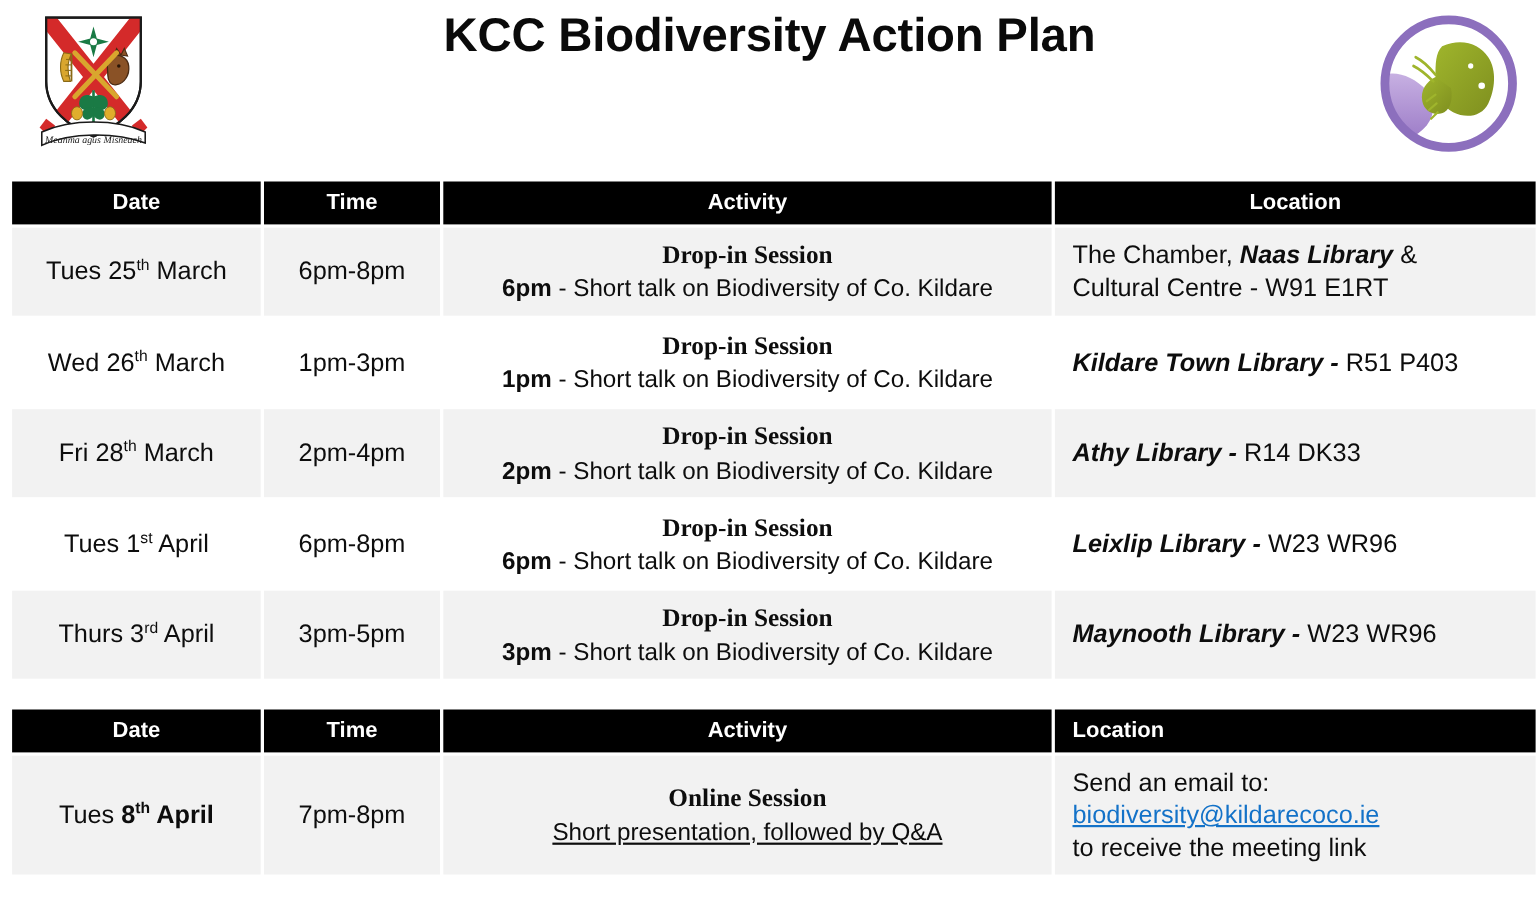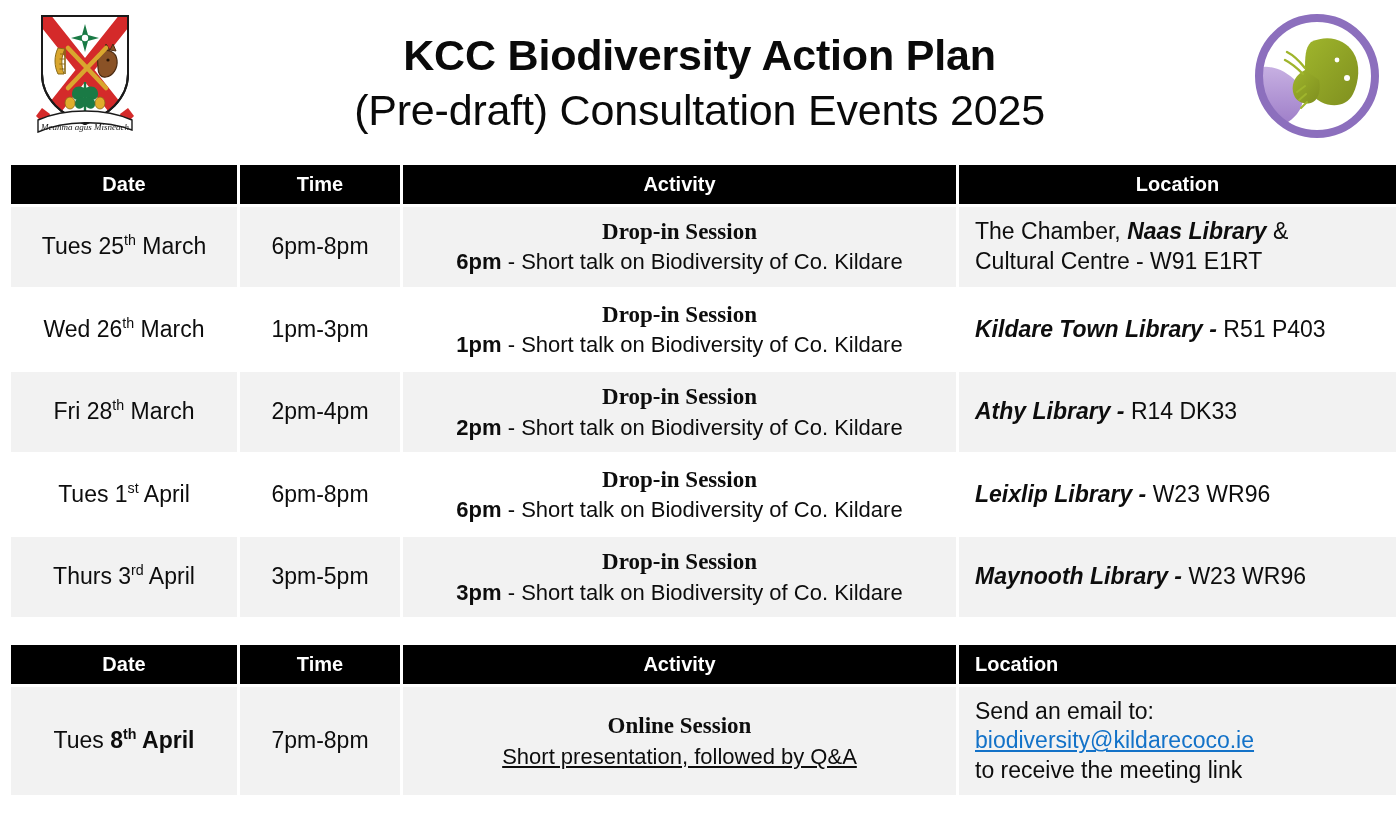--- a/index.html
+++ b/index.html
@@ -33,21 +33,21 @@
   .crest {
     width: 130px;
     height: 140px;
     margin-left: 20px;
     margin-top: 4px;
     flex: 0 0 auto;
   }
   .title-wrap {
     flex: 1 1 auto;
     text-align: center;
-    padding-top: 28px;
+    padding-top: 5px;
   }
   .title-line1 {
     font-size: 43px;
     font-weight: bold;
     line-height: 1.28;
     letter-spacing: -0.2px;
     color: #0a0a0a;
   }
   .title-line2 {
     font-size: 43px;
@@ -181,21 +181,20 @@
       <g>
         <path d="M16 112 L22 104 L30 110 L26 122 Z" fill="#d42a2a"></path>
         <path d="M114 112 L108 104 L100 110 L104 122 Z" fill="#d42a2a"></path>
         <path d="M18 116 C45 104 85 104 112 116 L112 126 C85 116 45 116 18 128 Z" fill="#ffffff" stroke="#1a1a1a" stroke-width="1.4"></path>
         <text x="65" y="126" font-family="'Liberation Serif', serif" font-size="9" font-style="italic" fill="#1a1a1a" text-anchor="middle">Meanma agus Misneach</text>
       </g>
     </svg>
 
     <div class="title-wrap">
       <div class="title-line1">KCC Biodiversity Action Plan</div>
-      <div class="title-line2">(Pre-draft) Consultation Events 2025</div>
     </div>
 
     <svg class="brand-logo" viewBox="0 0 136 136">
       <defs>
         <linearGradient id="gwing" x1="0" y1="0" x2="1" y2="1">
           <stop offset="0%" stop-color="#9fb52c"></stop>
           <stop offset="100%" stop-color="#7f8f1f"></stop>
         </linearGradient>
         <linearGradient id="gflower" x1="0" y1="0" x2="0" y2="1">
           <stop offset="0%" stop-color="#c7b0e2"></stop>

